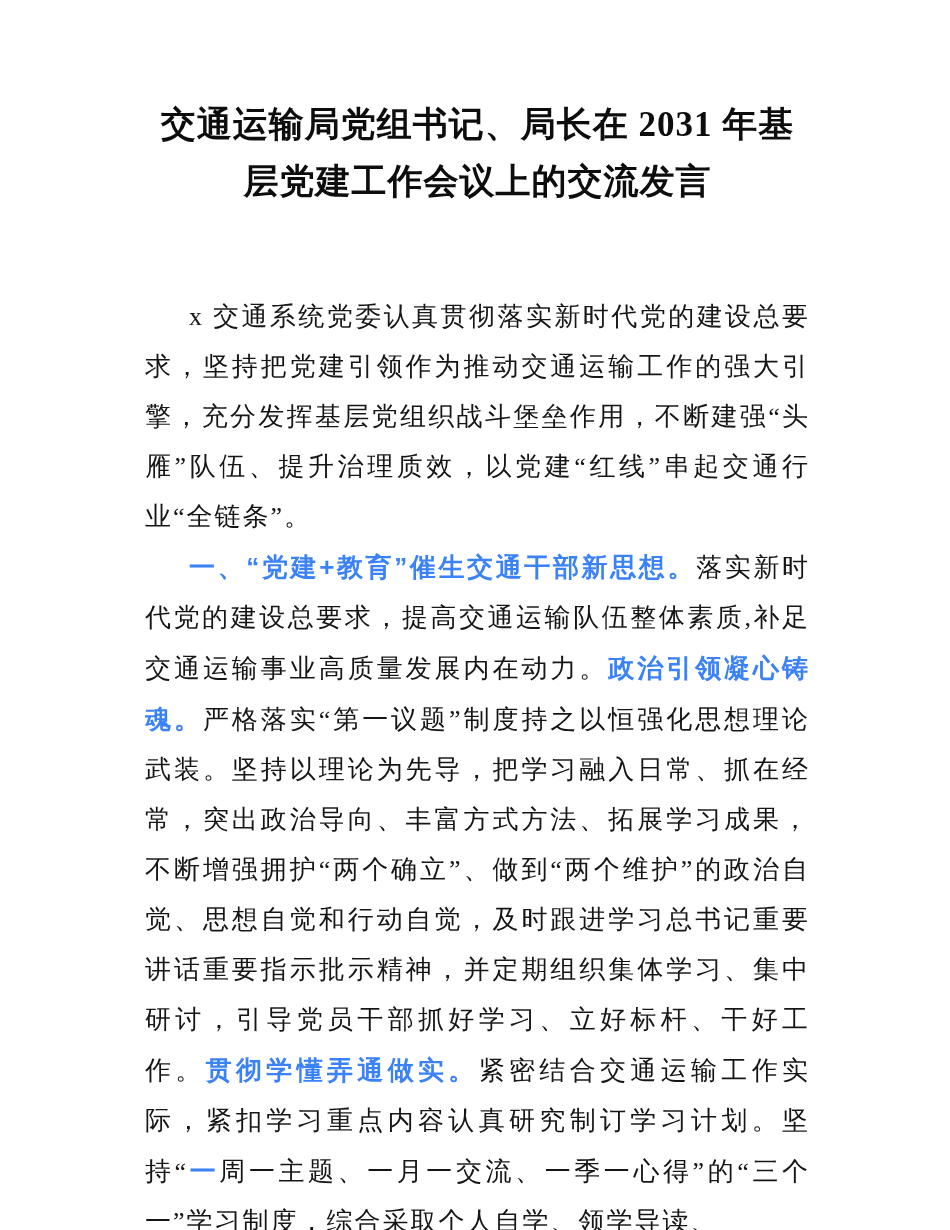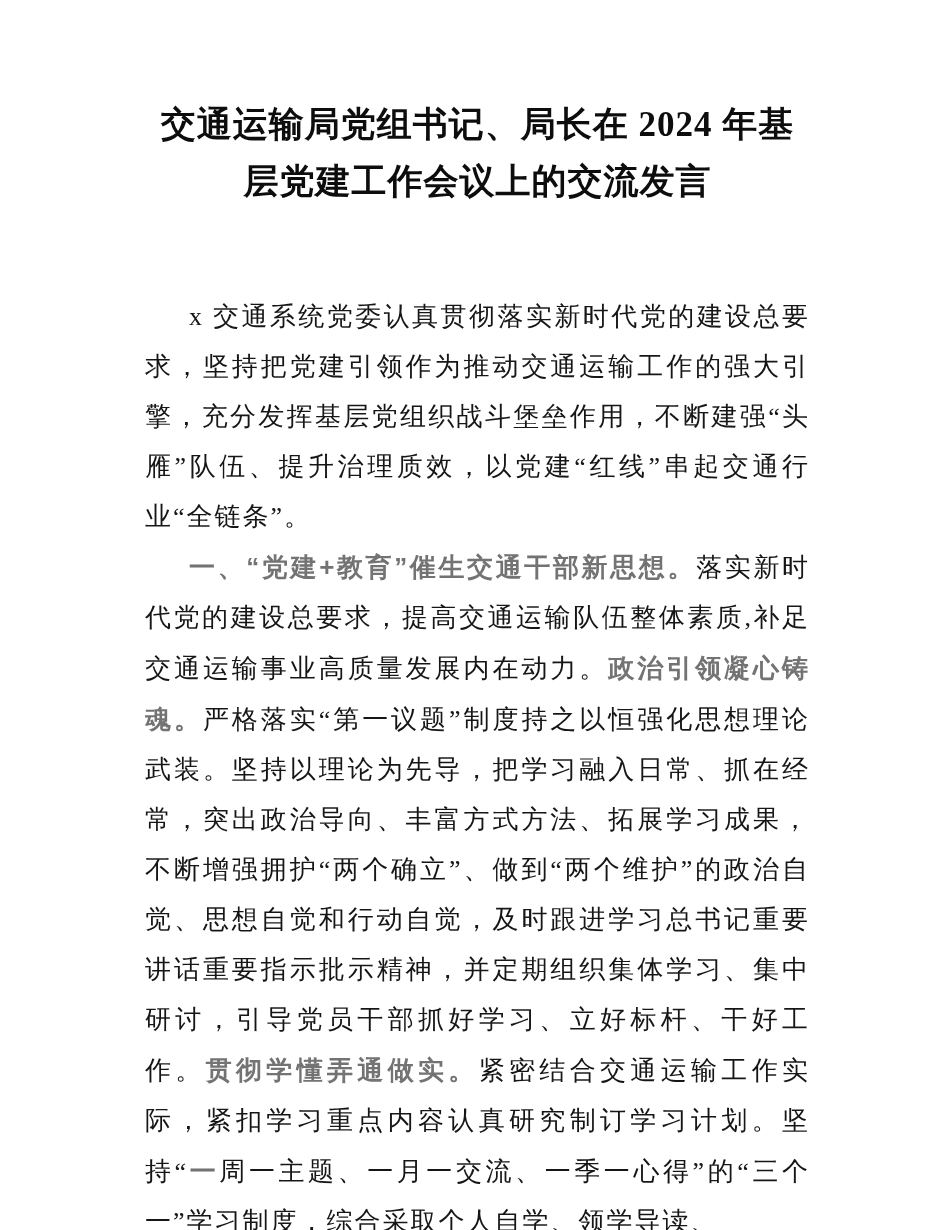--- a/index.html
+++ b/index.html
@@ -32,25 +32,25 @@
     line-height: 50px;
     letter-spacing: 2px;
     text-align: justify;
     text-justify: inter-character;
     text-indent: 44px;
     color: #161616;
   }
   .para span.bold {
     font-family: "Liberation Sans", "DejaVu Sans", sans-serif;
     font-weight: 700;
-    color: #737373;
+    color: #3b82f6;
   }
 </style>
 </head>
 <body>
 
 <div class="page">
-  <h1 class="doc-title">交通运输局党组书记、局长在 2024 年基层党建工作会议上的交流发言</h1>
+  <h1 class="doc-title">交通运输局党组书记、局长在 2031 年基层党建工作会议上的交流发言</h1>
   <div class="doc-body">
       <p class="para"><span>x 交通系统党委认真贯彻落实新时代党的建设总要求，坚持把党建引领作为推动交通运输工作的强大引擎，充分发挥基层党组织战斗堡垒作用，不断建强“头雁”队伍、提升治理质效，以党建“红线”串起交通行业“全链条”。</span></p>
       <p class="para"><span class="bold">一、“党建+教育”催生交通干部新思想。</span><span>落实新时代党的建设总要求，提高交通运输队伍整体素质,补足交通运输事业高质量发展内在动力。</span><span class="bold">政治引领凝心铸魂。</span><span>严格落实“第一议题”制度持之以恒强化思想理论武装。坚持以理论为先导，把学习融入日常、抓在经常，突出政治导向、丰富方式方法、拓展学习成果，不断增强拥护“两个确立”、做到“两个维护”的政治自觉、思想自觉和行动自觉，及时跟进学习总书记重要讲话重要指示批示精神，并定期组织集体学习、集中研讨，引导党员干部抓好学习、立好标杆、干好工作。</span><span class="bold">贯彻学懂弄通做实。</span><span>紧密结合交通运输工作实际，紧扣学习重点内容认真研究制订学习计划。坚持“</span><span class="bold">一</span><span>周一主题、一月一交流、一季一心得”的“三个一”学习制度，综合采取个人自学、领学导读、</span></p>
     </div>
 </div>
 
 </body></html>

